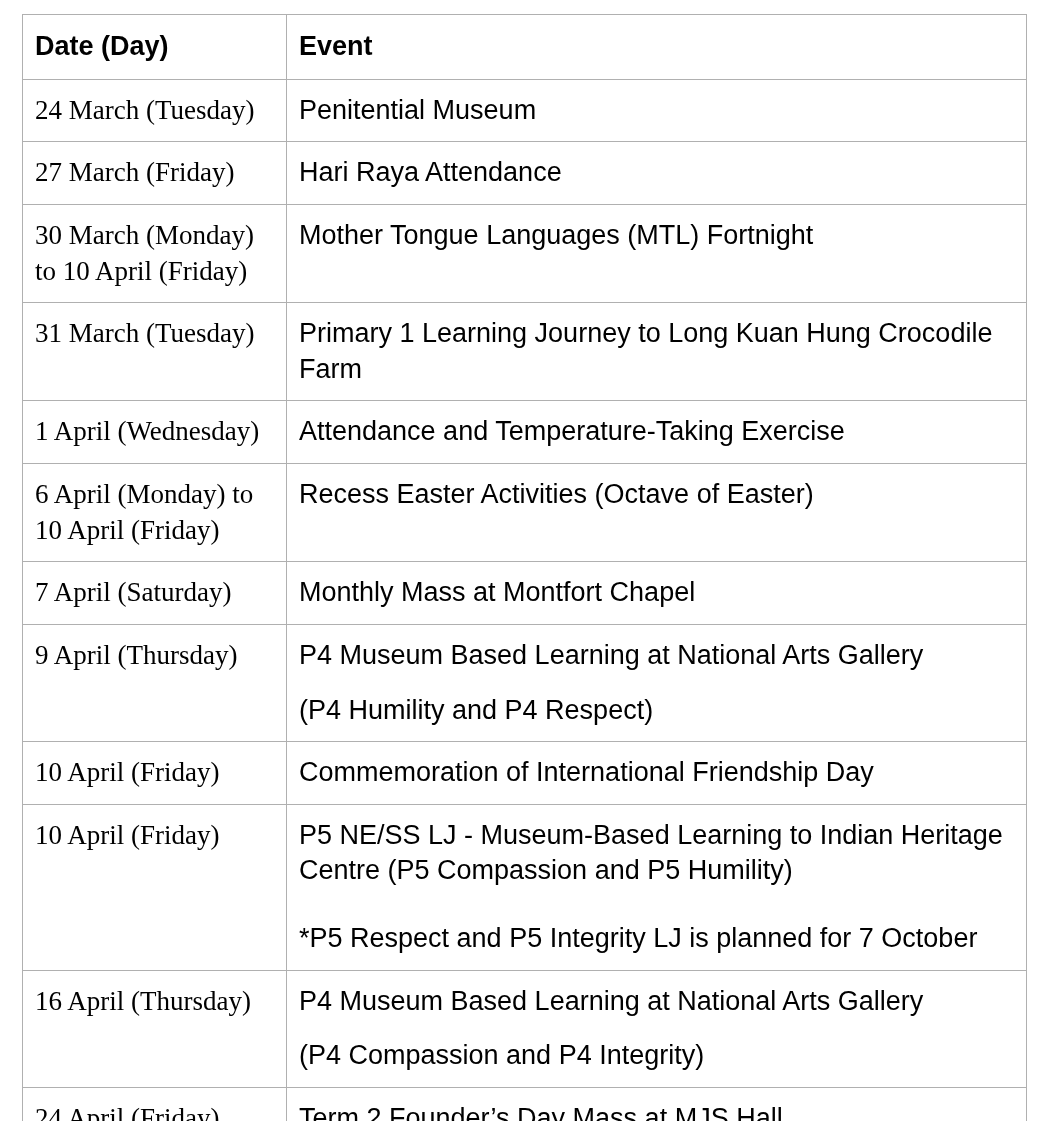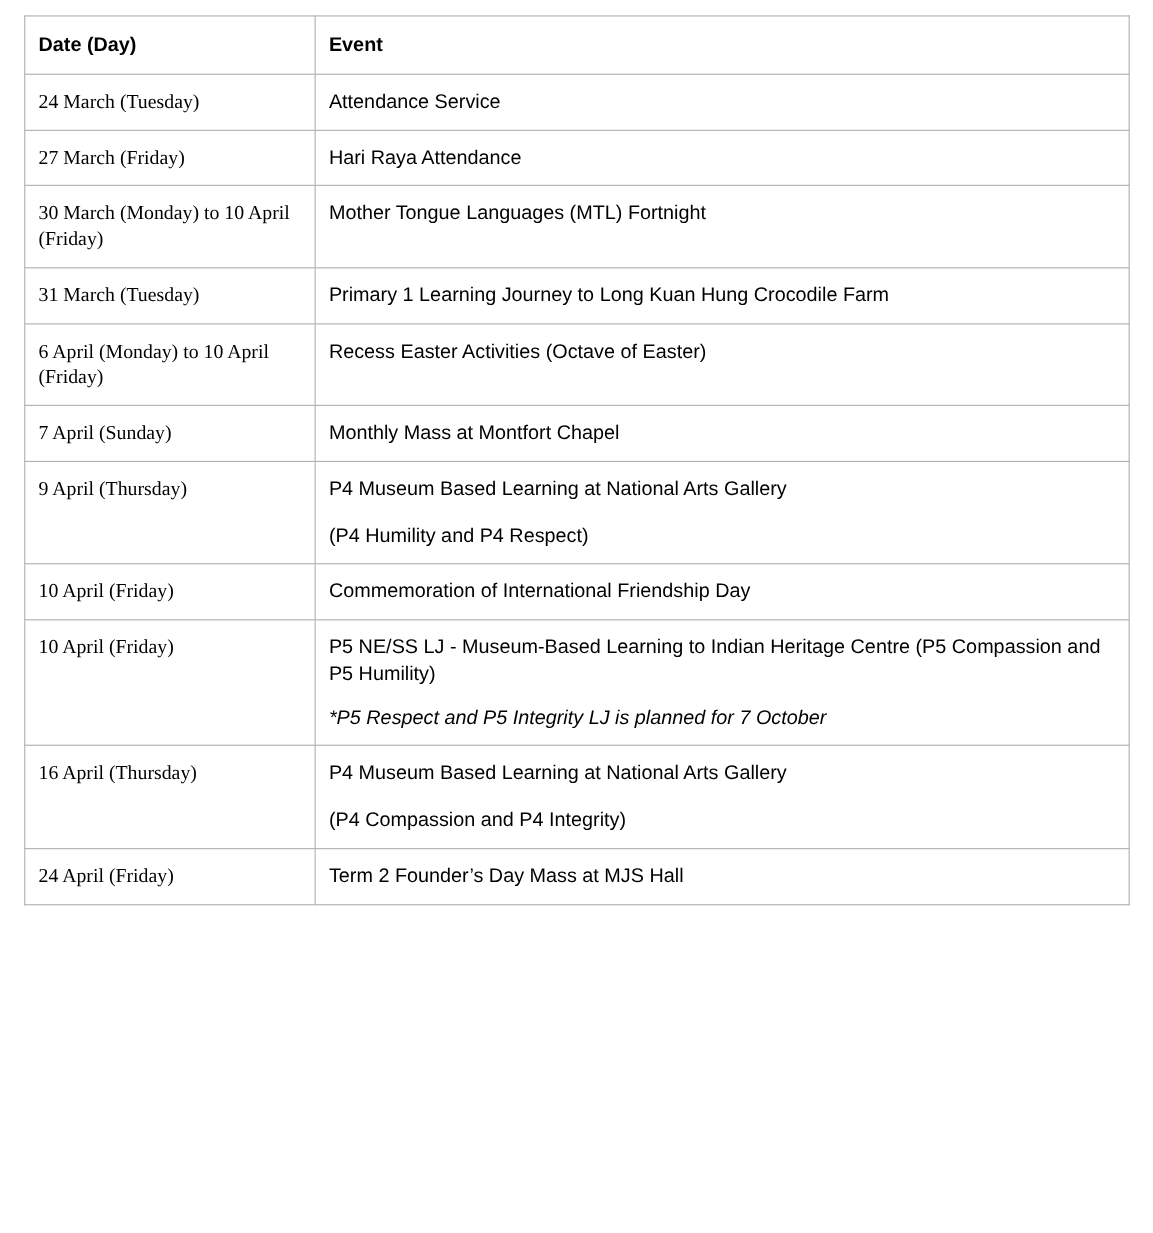--- a/index.html
+++ b/index.html
@@ -23,39 +23,38 @@
     width: 1004px;
     table-layout: fixed;
   }
   table.schedule col.c-date { width: 264px; }
   table.schedule col.c-event { width: 740px; }
   table.schedule th,
   table.schedule td {
     border: 1px solid #b0b0b0;
     vertical-align: top;
     padding: 13px 14px 13px 12px;
-    font-size: 18px;
+    font-size: 27px;
     line-height: 1.32;
     font-weight: normal;
     text-align: left;
   }
   table.schedule th {
     font-weight: bold;
     padding-top: 14px;
     padding-bottom: 14px;
   }
   th.head-date { text-align: left; }
   th.head-event { text-align: center; }
   td.date-cell { padding-left: 12px; font-family: Liberation Serif, serif; }
   td.event-cell { padding-left: 16px; }
   .event-line { margin: 0; }
   .event-line + .event-line { margin-top: 19px; }
   .event-line.note {
-    font-style: italic;
-    margin-top: 16px;
+    margin-top: 32px;
   }
 </style>
 </head>
 <body>
 
 <div class="page">
   <table class="schedule">
     <colgroup>
       <col class="c-date">
       <col class="c-event">
@@ -63,21 +62,21 @@
     <thead>
       <tr>
         <th class="head-date">Date (Day)</th>
         <th class="head-event">Event</th>
       </tr>
     </thead>
     <tbody id="schedule-body">
         <tr>
           <td class="date-cell">24 March (Tuesday)</td>
           <td class="event-cell">
-            <div class="event-line">Attendance Service</div>
+            <div class="event-line">Penitential Museum</div>
           </td>
         </tr>
         <tr>
           <td class="date-cell">27 March (Friday)</td>
           <td class="event-cell">
             <div class="event-line">Hari Raya Attendance</div>
           </td>
         </tr>
         <tr>
           <td class="date-cell">30 March (Monday) to 10 April (Friday)</td>
@@ -85,27 +84,33 @@
             <div class="event-line">Mother Tongue Languages (MTL) Fortnight</div>
           </td>
         </tr>
         <tr>
           <td class="date-cell">31 March (Tuesday)</td>
           <td class="event-cell">
             <div class="event-line">Primary 1 Learning Journey to Long Kuan Hung Crocodile Farm</div>
           </td>
         </tr>
         <tr>
+          <td class="date-cell">1 April (Wednesday)</td>
+          <td class="event-cell">
+            <div class="event-line">Attendance and Temperature-Taking Exercise</div>
+          </td>
+        </tr>
+        <tr>
           <td class="date-cell">6 April (Monday) to 10 April (Friday)</td>
           <td class="event-cell">
             <div class="event-line">Recess Easter Activities (Octave of Easter)</div>
           </td>
         </tr>
         <tr>
-          <td class="date-cell">7 April (Sunday)</td>
+          <td class="date-cell">7 April (Saturday)</td>
           <td class="event-cell">
             <div class="event-line">Monthly Mass at Montfort Chapel</div>
           </td>
         </tr>
         <tr>
           <td class="date-cell">9 April (Thursday)</td>
           <td class="event-cell">
             <div class="event-line">P4 Museum Based Learning at National Arts Gallery</div>
             <div class="event-line">(P4 Humility and P4 Respect)</div>
           </td>

